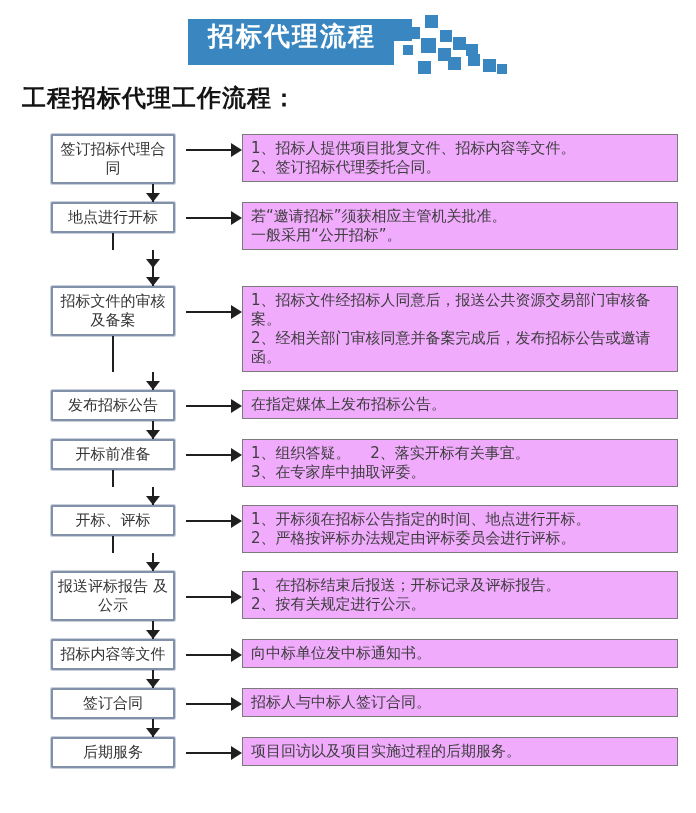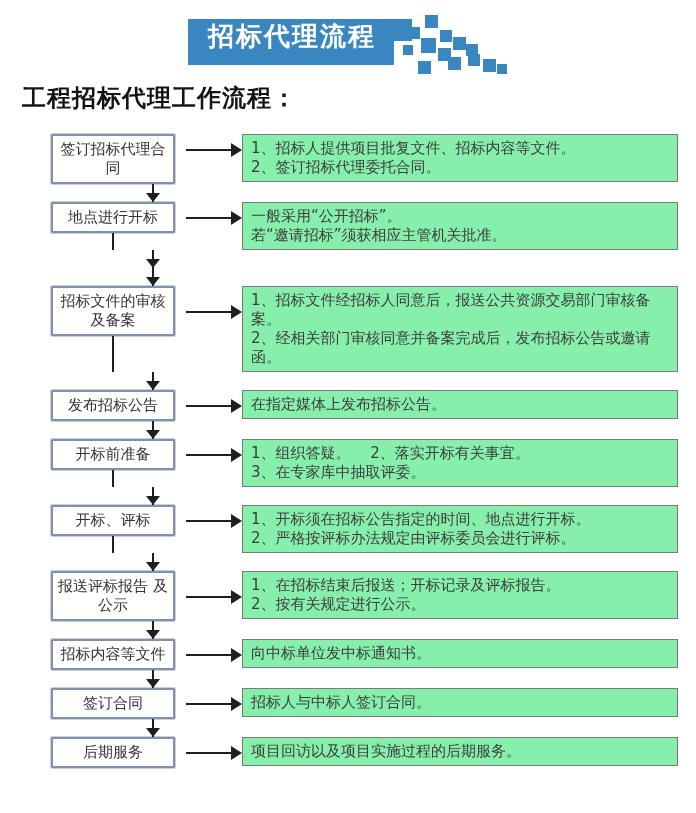--- a/index.html
+++ b/index.html
@@ -66,21 +66,21 @@
     border-top: 7px solid transparent;
     border-bottom: 7px solid transparent;
   }
 
   .desc-box {
     border: 1px solid #7B7B7B;
     min-height: 29px;
     padding: 4px 8px;
     font-size: 15px; line-height: 19px; color: #3d3d3d;
     display: flex; flex-direction: column; justify-content: center;
-    background: #86efac;
+    background: #f0abfc;
   }
   
   .flow > .step:nth-child(17) .desc-box,
   .flow > .step:nth-child(19) .desc-box,
   .flow > .step:nth-child(21) .desc-box { min-height: 36px; }
 
   .connector { position: relative; height: 18px; width: 16px; margin-left: 105px; }
   .connector .c-line {
     position: absolute; left: 7px; top: 0; bottom: 0;
     width: 2px; background: #1F1F1F;
@@ -137,22 +137,22 @@
 
   <div class="step">
     <div class="left-cell">
       <div class="stage-box">
           <div>地点进行开标</div>
         </div>
       <div class="tail"></div>
     </div>
     <div class="h-arrow"></div>
     <div class="desc-box">
+        <div>若“邀请招标”须获相应主管机关批准。</div>
         <div>一般采用“公开招标”。</div>
-        <div>若“邀请招标”须获相应主管机关批准。</div>
       </div>
   </div>
 
   <div class="connector">
     <div class="c-line"></div>
     <div class="c-head"></div>
   </div>
 
 
   <div class="connector">

